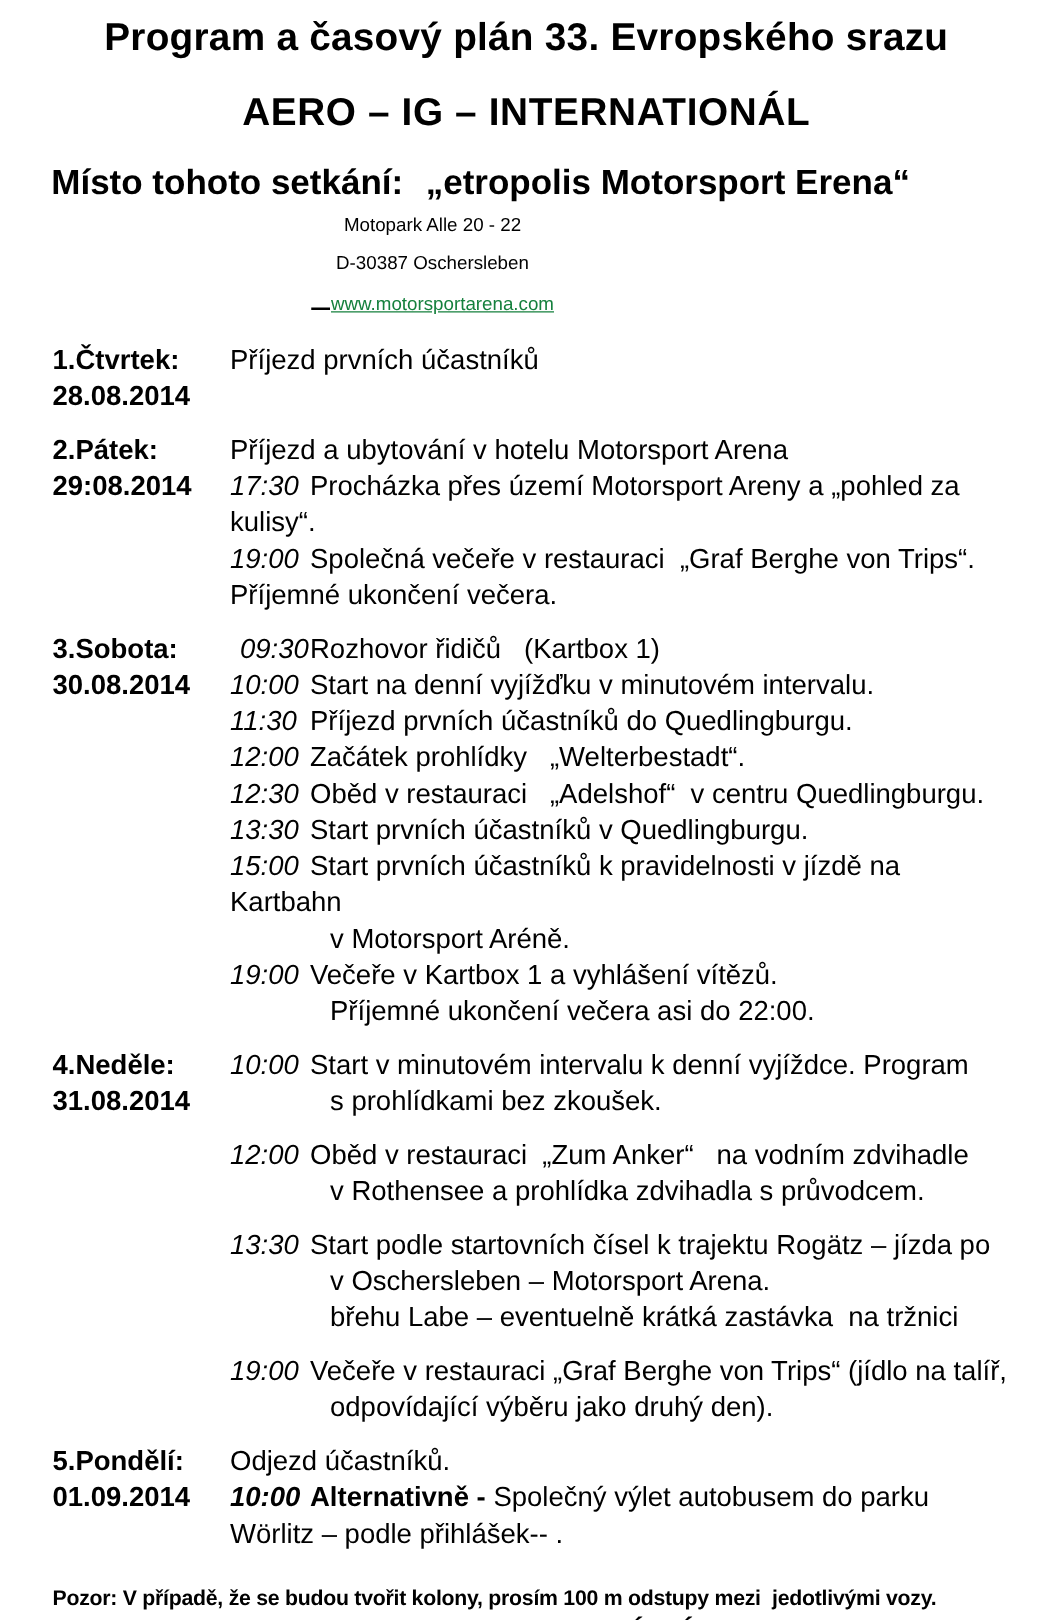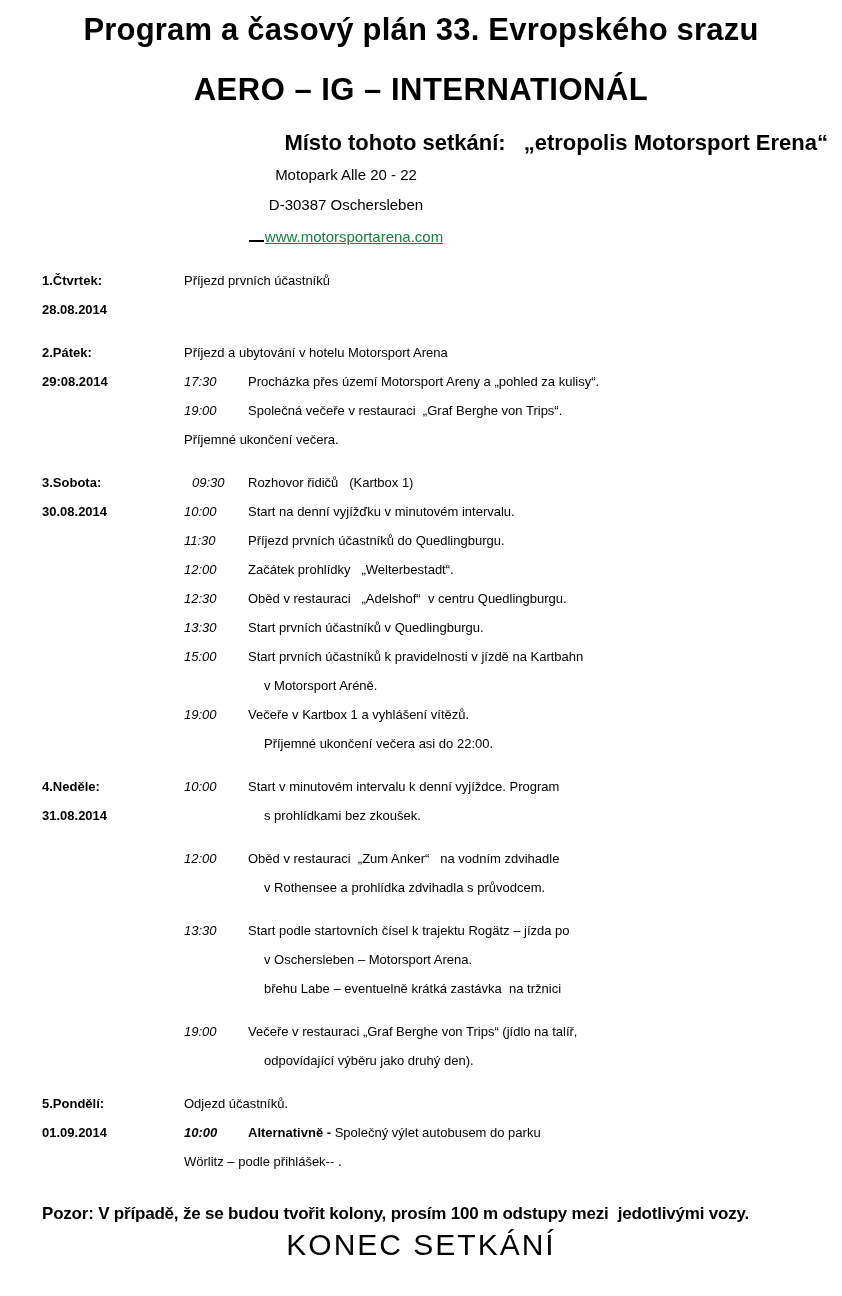--- a/index.html
+++ b/index.html
@@ -11,40 +11,40 @@
   
   .doc-title {
     font-size:31px; font-weight:700; text-align:center;
     padding-top:12px; letter-spacing:0.2px;
   }
   .doc-subtitle {
     font-size:31px; font-weight:700; text-align:center;
     margin-top:24px; letter-spacing:0.5px;
   }
   .venue-line {
-    font-size:22px; font-weight:700; text-align:right; margin-top:22px;padding-left:27px;
+    font-size:28px; font-weight:700; text-align:left; margin-top:22px;padding-left:27px;
   }
   .venue-name { margin-left:18px; }
   .address-block {
     font-size:15px; line-height:30px; text-align:center;
     margin-top:4px; padding-right:150px;
   }
   .website-line a {
     color:#15803d; text-decoration:underline;
   }
   .link-lead {
     display:inline-block; width:15px; height:20px;
     border-bottom:2px solid #000; margin-right:1px;
   }
   
   .schedule { margin-top:14px; }
   .day-row {
     display:flex; align-items:flex-start;
     padding:0 14px 0 28px; margin-top:14px;
-    font-size:13px; line-height:29px;
+    font-size:22px; line-height:29px;
   }
   .day-label { flex:0 0 142px; width:142px; font-weight:700; }
   .day-content { flex:1 1 auto; }
   .event-line { white-space:pre-wrap; }
   .event-line.indent { padding-left:80px; }
   .event-line.gap { margin-top:14px; }
   .event-time { display:inline-block; min-width:64px; box-sizing:border-box;font-style:italic; }
   .event-time.time-indent { padding-left:8px; }
   .bold { font-weight:700; }
   

